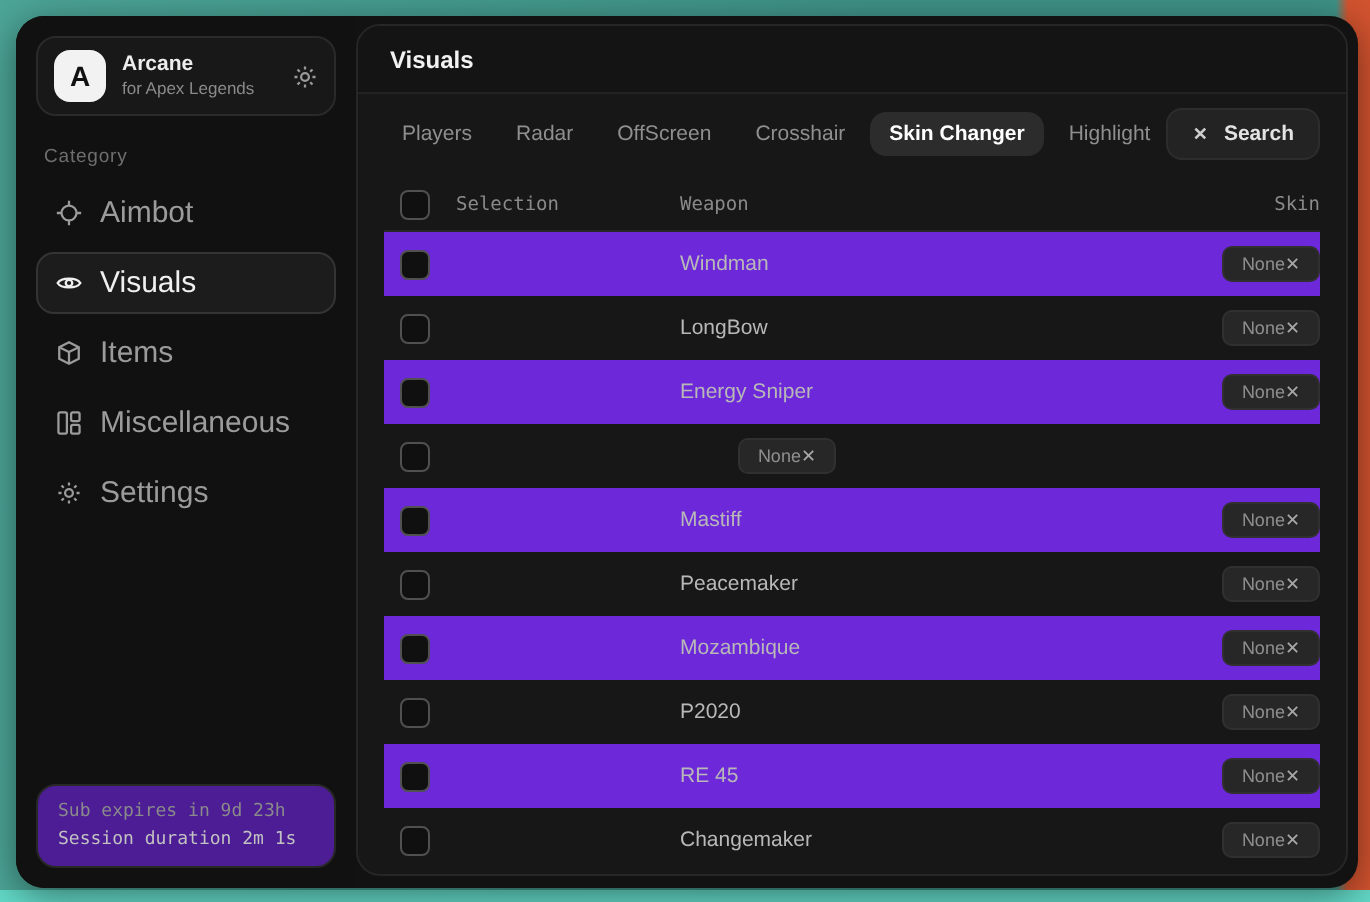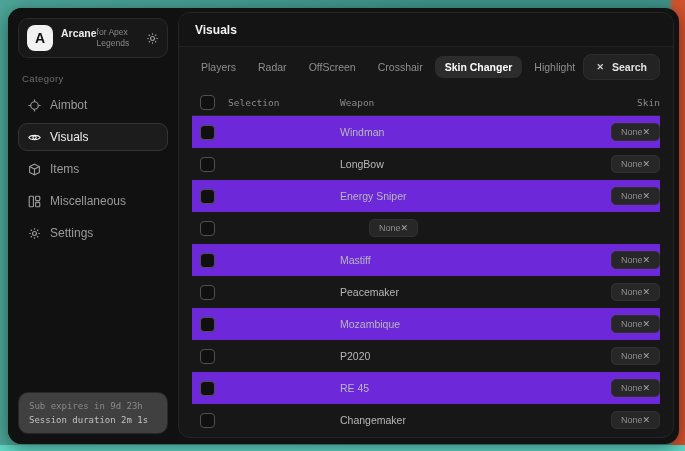--- a/index.html
+++ b/index.html
@@ -27,36 +27,36 @@
   .app-card{
     display:flex; align-items:center; gap:8px;
     height:40px; padding:0 8px;
     border:1px solid #2a2a2a; border-radius:10px; background:#181818;
   }
   .app-logo{
     width:26px; height:26px; border-radius:8px; background:#f2f2f2;
     color:#111; font-weight:bold; font-size:14px;
     display:flex; align-items:center; justify-content:center; flex:0 0 auto;
   }
-  .app-meta{ display:flex; flex-direction:row; line-height:1.25; }
+  .app-meta{ display:flex; flex-direction:column; line-height:1.25; }
   .app-name{ font-size:10.5px; font-weight:700; color:#ededed; }
   .app-sub{ font-size:8.5px; color:#8a8a8a; }
   .app-gear{ margin-left:auto; color:#9a9a9a; display:flex; }
   .cat-label{ margin:15px 4px 7px; font-size:9.5px; color:#6e6e6e; letter-spacing:.4px; }
   .nav-item{
     display:flex; align-items:center; gap:9px;
     padding:6px 9px; margin-bottom:4px; border-radius:9px;
     border:1px solid transparent;
-    color:#9b9b9b; font-size:12px; cursor:default;
+    color:#9b9b9b; font-size:15px; cursor:default;
   }
   .nav-item.active{ border-color:#343434; background:#1c1c1c; color:#f0f0f0; }
   .nav-item svg{ flex:0 0 auto; }
   .sub-card{
     position:absolute; left:10px; right:10px; bottom:10px;
-    border:1px solid #282828; border-radius:10px; background:#404040;
+    border:1px solid #282828; border-radius:10px; background:#4c1d95;
     padding:8px 10px;
     font-family:"DejaVu Sans Mono", monospace;
   }
   .sub-line1{ font-size:9px; color:#8a8a8a; margin-bottom:4px; }
   .sub-line2{ font-size:9px; color:#c2c2c2; }
   
   .main{
     position:absolute; left:170px; top:4px; right:5px; bottom:6px;
     background:#171717; border:1px solid #262626; border-radius:12px;
     overflow:hidden;

